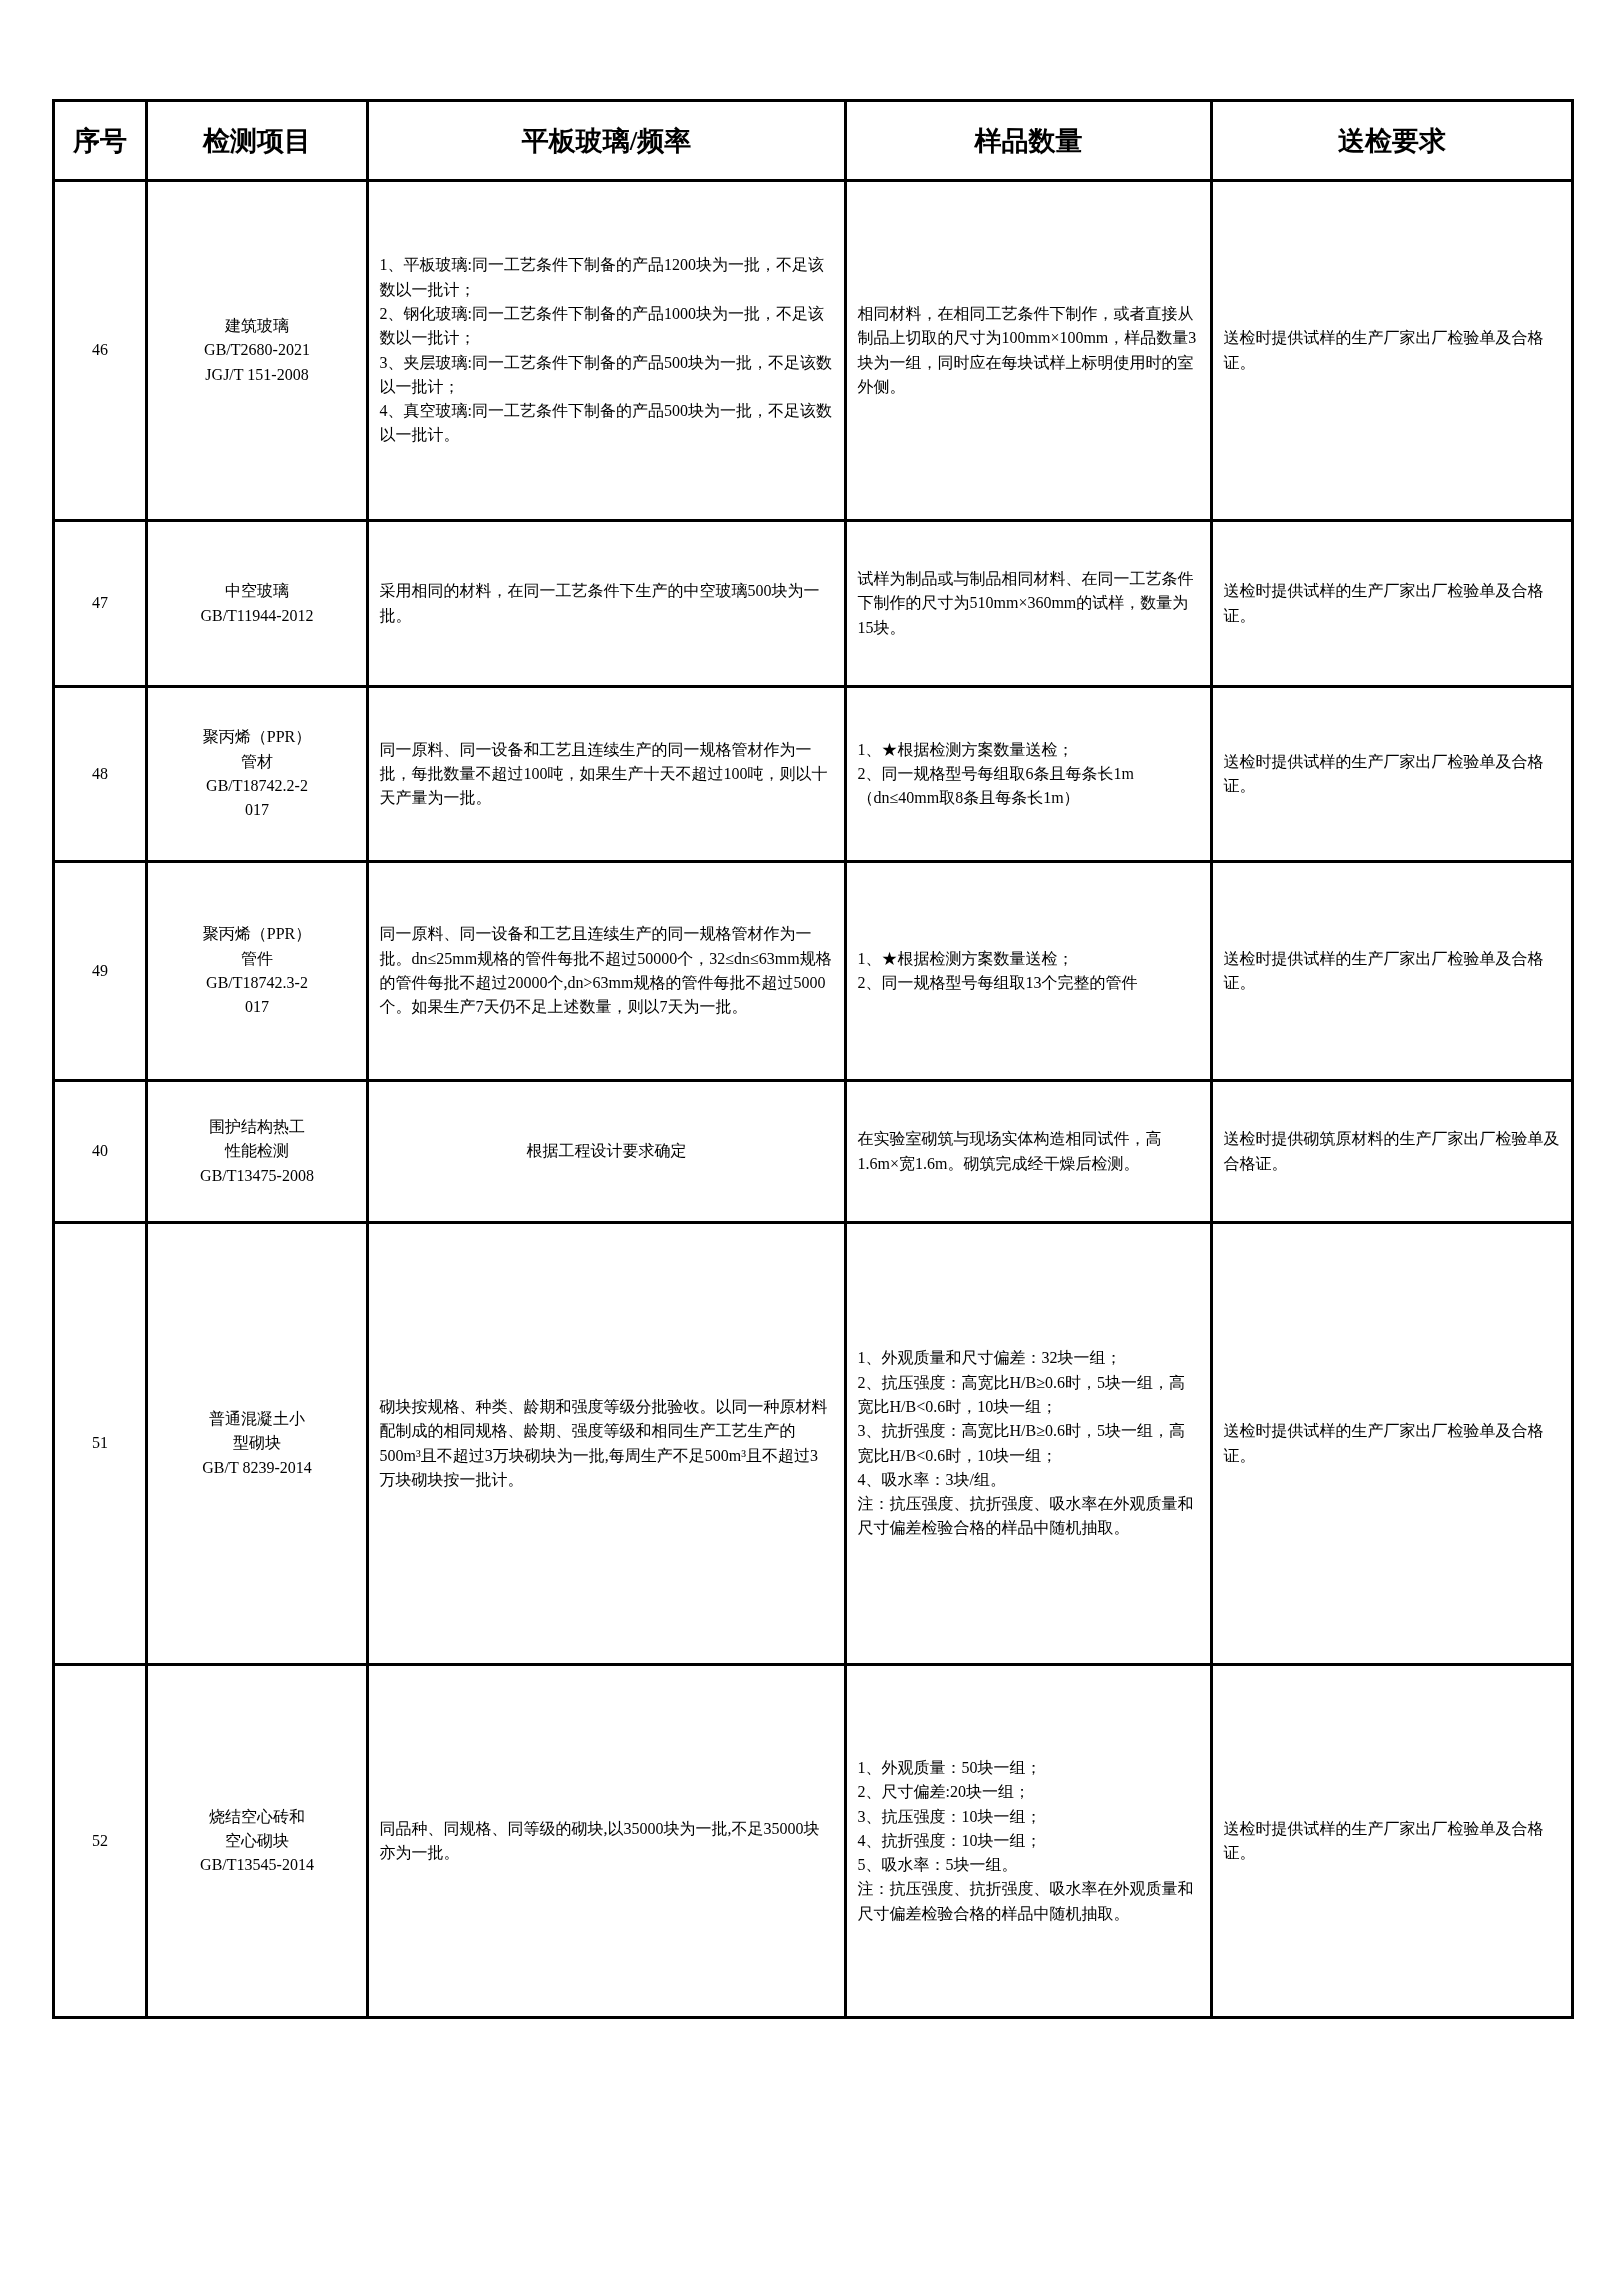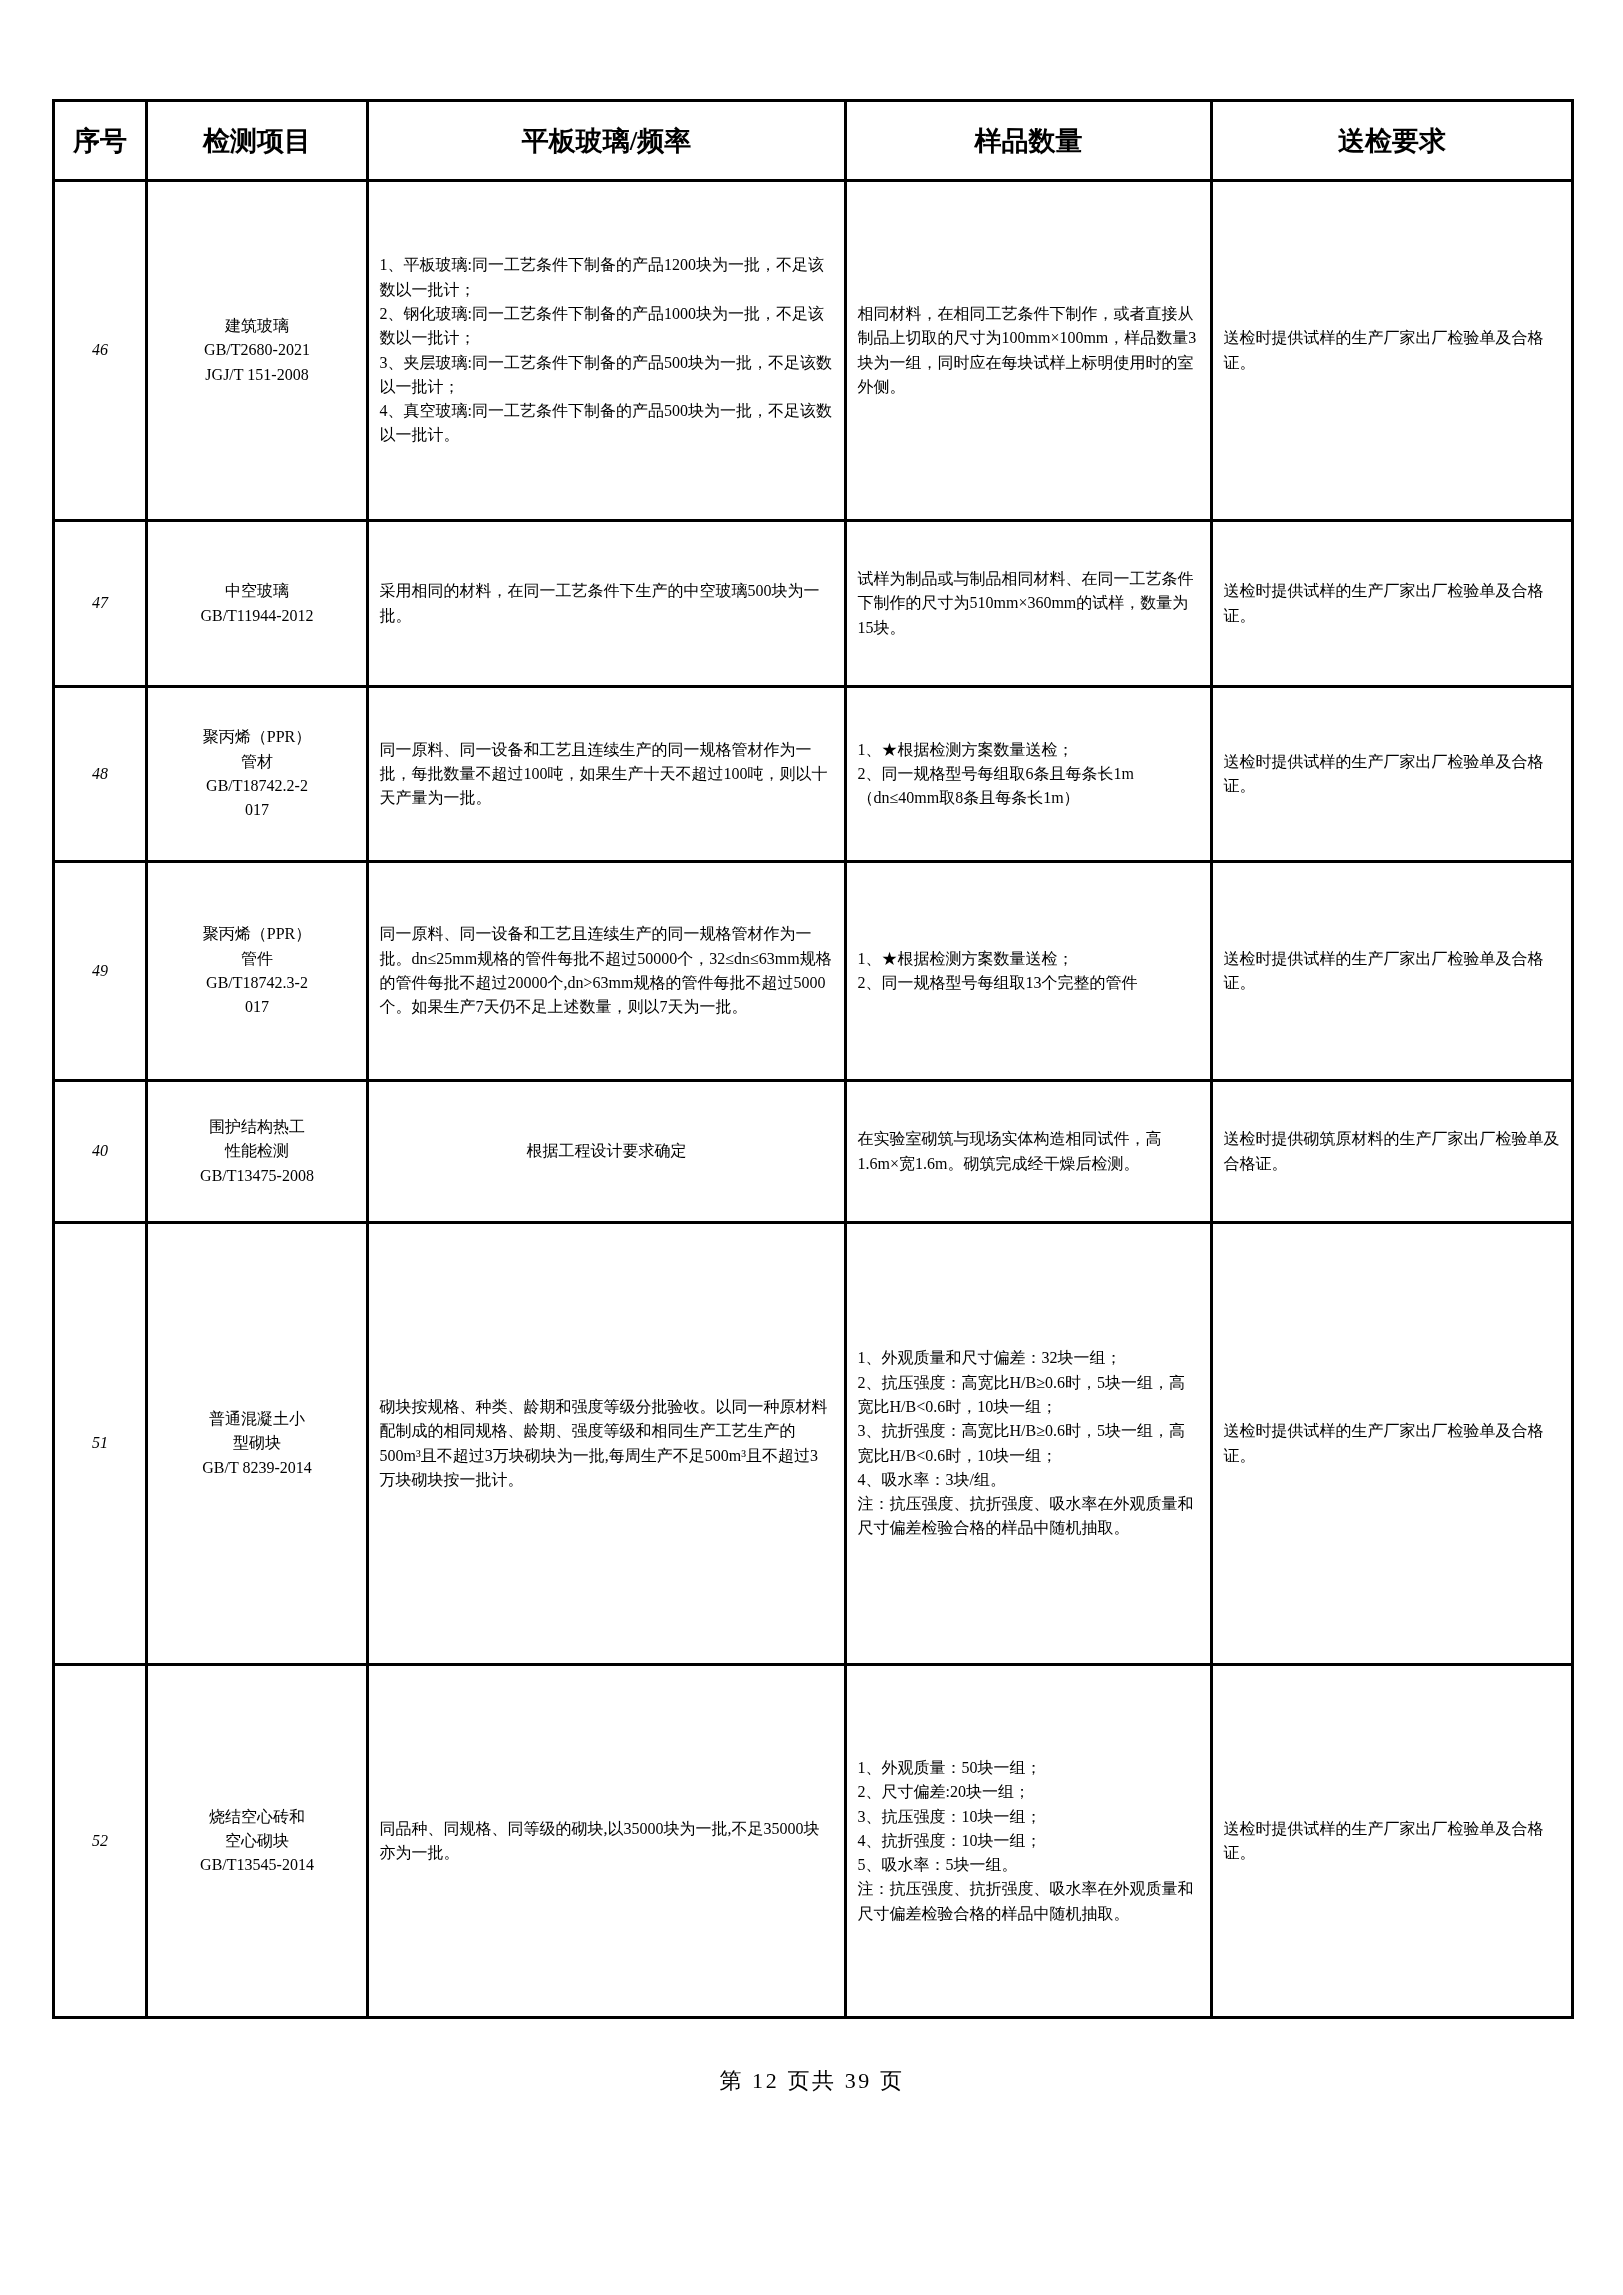--- a/index.html
+++ b/index.html
@@ -45,21 +45,21 @@
 
   tr.hdr  { height: 80px; }
   tr.r46  { height: 340px; }
   tr.r47  { height: 166px; }
   tr.r48  { height: 175px; }
   tr.r49  { height: 219px; }
   tr.r50  { height: 142px; }
   tr.r51  { height: 442px; }
   tr.r52  { height: 353px; }
 
-  td.c-no   { text-align: center; font-style: italic; }
+  td.c-no   { text-align: center; }
   td.c-item { text-align: center; line-height: 1.75; }
   td.c-batch{ text-align: left; }
   td.c-batch.center { text-align: center; }
   td.c-sample { text-align: left; }
   td.c-req  { text-align: left; }
 
   .footer {
     position: absolute;
     top: 2066px;
     left: 0;
@@ -164,16 +164,15 @@
 2、尺寸偏差:20块一组；
 3、抗压强度：10块一组；
 4、抗折强度：10块一组；
 5、吸水率：5块一组。
 注：抗压强度、抗折强度、吸水率在外观质量和尺寸偏差检验合格的样品中随机抽取。</td>
       <td class="c-req">送检时提供试样的生产厂家出厂检验单及合格证。</td>
     </tr>
   </tbody>
     </table>
 
-  <div class="footer">第 12 页共 39 页</div>
 
 </div>
 
 
 </body></html>

